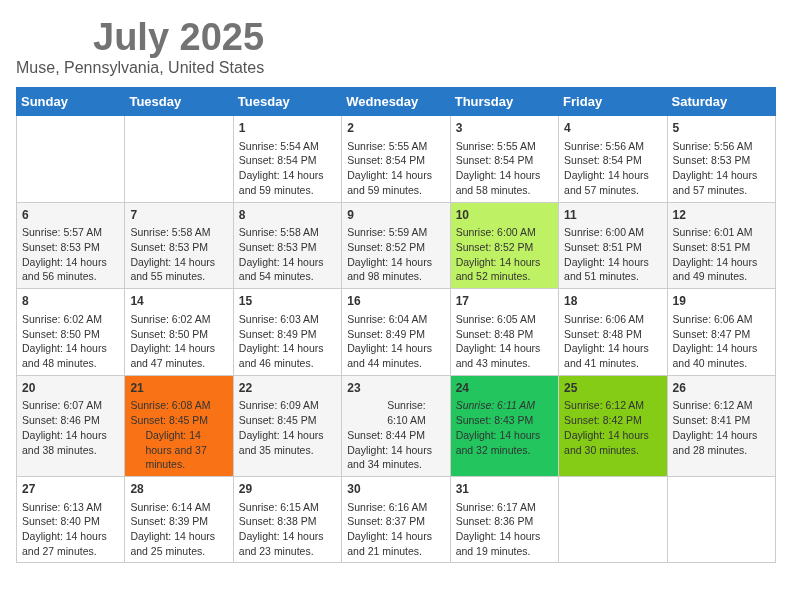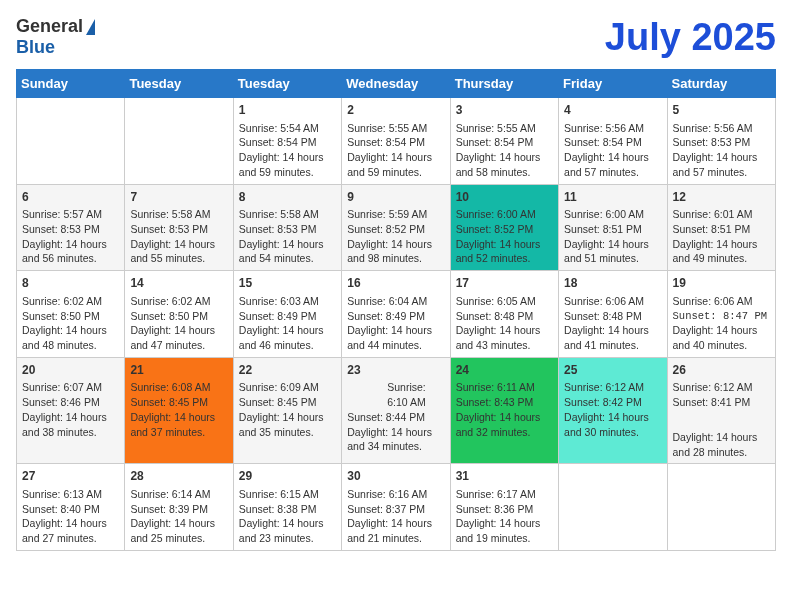--- a/index.html
+++ b/index.html
@@ -23,21 +23,21 @@
     }
     .logo-line {
       display: flex;
       align-items: center;
     }
     .title-area {
       text-align: right;
     }
     .month-title {
       font-size: 38px;
-      color: #1d4ed8;
+      color: #737373;
       font-weight: bold;
     }
     .location-title {
       font-size: 16px;
       color: #555;
     }
     .calendar {
       width: 100%;
       border-collapse: collapse;
       border: 1px solid #ccc;
@@ -74,31 +74,23 @@
       background: #fff !important;
     }
     .cell-content {
       line-height: 1.4;
     }
   </style>
 </head>
 <body>
 
 <div class="header">
-  <div class="logo">
-    <div class="logo-line">
-      <span style="font-size:18px;font-weight:bold;color:#333;">General</span>
-      <span style="display:inline-block;width:0;height:0;border-left:9px solid transparent;border-bottom:16px solid #1a5fa8;margin-left:3px;"></span>
-    </div>
-    <div>
-      <span style="font-size:18px;font-weight:bold;color:#1a5fa8;">Blue</span>
-    </div>
-  </div>
   <div class="title-area">
     <div class="month-title">July 2025</div>
+    <div class="location-title">Muse, Pennsylvania, United States</div>
   </div>
 </div>
 
 <table class="calendar">
   <thead>
     <tr>
     <th>Sunday</th>
         <th>Tuesday</th>
         <th>Tuesday</th>
         <th>Wednesday</th>
@@ -178,21 +170,21 @@
           </div>
         </td>
         <td style="background: rgb(245, 245, 245);">
           <div class="cell-content">
             <span class="day-number">9</span>
             <span style="display: block;">Sunrise: 5:59 AM</span>
             <span style="display: block;">Sunset: 8:52 PM</span>
             <span style="display: block;">Daylight: 14 hours and 98 minutes.</span>
           </div>
         </td>
-        <td style="background: #14b8a6;">
+        <td style="background: #bef264;">
           <div class="cell-content">
             <span class="day-number">10</span>
             <span style="display: block;">Sunrise: 6:00 AM</span>
             <span style="display: block;">Sunset: 8:52 PM</span>
             <span style="display: block;">Daylight: 14 hours and 52 minutes.</span>
           </div>
         </td>
         <td style="background: rgb(245, 245, 245);">
           <div class="cell-content">
             <span class="day-number">11</span>
@@ -256,40 +248,40 @@
             <span class="day-number">18</span>
             <span style="display: block;">Sunrise: 6:06 AM</span>
             <span style="display: block;">Sunset: 8:48 PM</span>
             <span style="display: block;">Daylight: 14 hours and 41 minutes.</span>
           </div>
         </td>
         <td>
           <div class="cell-content">
             <span class="day-number">19</span>
             <span style="display: block;">Sunrise: 6:06 AM</span>
-            <span style="display: block; font-family: Liberation Mono, monospace;">Sunset: 8:47 PM</span>
+            <span style="display: block;">Sunset: 8:47 PM</span>
             <span style="display: block;">Daylight: 14 hours and 40 minutes.</span>
           </div>
         </td>
       </tr>
       <tr style="background: rgb(245, 245, 245);">
         <td style="background: rgb(245, 245, 245);">
           <div class="cell-content">
             <span class="day-number">20</span>
             <span style="display: block;">Sunrise: 6:07 AM</span>
             <span style="display: block;">Sunset: 8:46 PM</span>
             <span style="display: block;">Daylight: 14 hours and 38 minutes.</span>
           </div>
         </td>
         <td style="background: #f97316;">
           <div class="cell-content">
             <span class="day-number">21</span>
             <span style="display: block;">Sunrise: 6:08 AM</span>
             <span style="display: block;">Sunset: 8:45 PM</span>
-            <span style="display: block;">Daylight: 14 hours and 37 minutes.</span>
+            <span style="display: block; margin-left: 15px;">Daylight: 14 hours and 37 minutes.</span>
           </div>
         </td>
         <td style="background: rgb(245, 245, 245);">
           <div class="cell-content">
             <span class="day-number">22</span>
             <span style="display: block;">Sunrise: 6:09 AM</span>
             <span style="display: block;">Sunset: 8:45 PM</span>
             <span style="display: block;">Daylight: 14 hours and 35 minutes.</span>
           </div>
         </td>
@@ -297,39 +289,39 @@
           <div class="cell-content">
             <span class="day-number">23</span>
             <span style="display: block; margin-left: 40px;">Sunrise: 6:10 AM</span>
             <span style="display: block;">Sunset: 8:44 PM</span>
             <span style="display: block;">Daylight: 14 hours and 34 minutes.</span>
           </div>
         </td>
         <td style="background: #22c55e;">
           <div class="cell-content">
             <span class="day-number">24</span>
-            <span style="display: block;">Sunrise: 6:11 AM</span>
+            <span style="display: block; font-style: italic;">Sunrise: 6:11 AM</span>
             <span style="display: block;">Sunset: 8:43 PM</span>
             <span style="display: block;">Daylight: 14 hours and 32 minutes.</span>
           </div>
         </td>
-        <td style="background: #5eead4;">
+        <td style="background: #84cc16;">
           <div class="cell-content">
             <span class="day-number">25</span>
             <span style="display: block;">Sunrise: 6:12 AM</span>
             <span style="display: block;">Sunset: 8:42 PM</span>
             <span style="display: block;">Daylight: 14 hours and 30 minutes.</span>
           </div>
         </td>
         <td style="background: rgb(245, 245, 245);">
           <div class="cell-content">
             <span class="day-number">26</span>
             <span style="display: block;">Sunrise: 6:12 AM</span>
             <span style="display: block;">Sunset: 8:41 PM</span>
-            <span style="display: block; margin-top: 20px;">Daylight: 14 hours and 28 minutes.</span>
+            <span style="display: block;">Daylight: 14 hours and 28 minutes.</span>
           </div>
         </td>
       </tr>
       <tr>
         <td>
           <div class="cell-content">
             <span class="day-number">27</span>
             <span style="display: block;">Sunrise: 6:13 AM</span>
             <span style="display: block;">Sunset: 8:40 PM</span>
             <span style="display: block;">Daylight: 14 hours and 27 minutes.</span>

